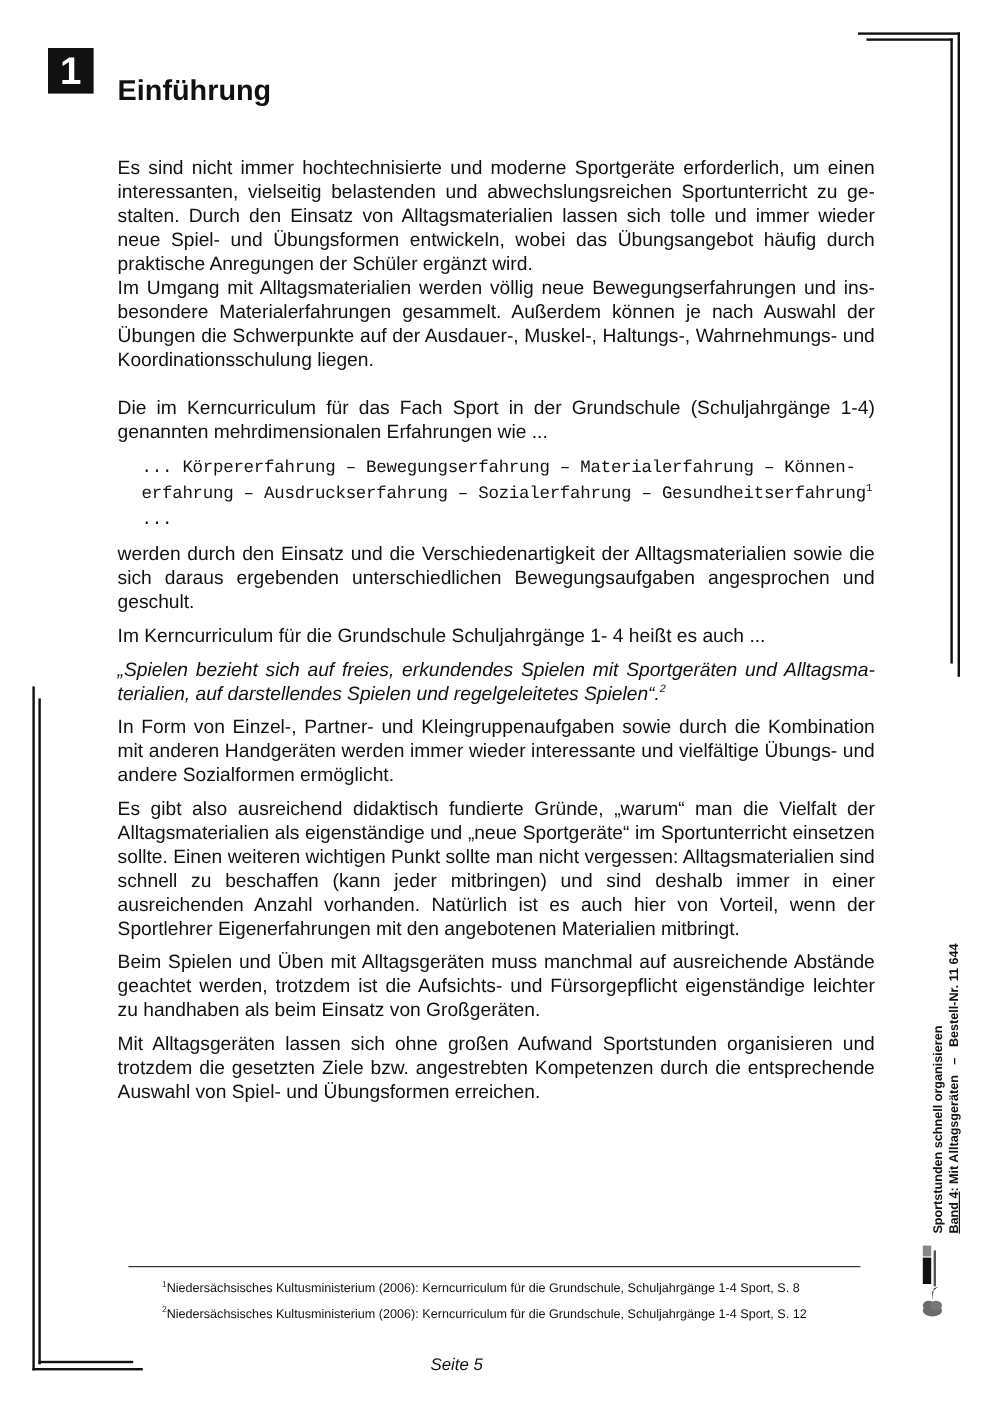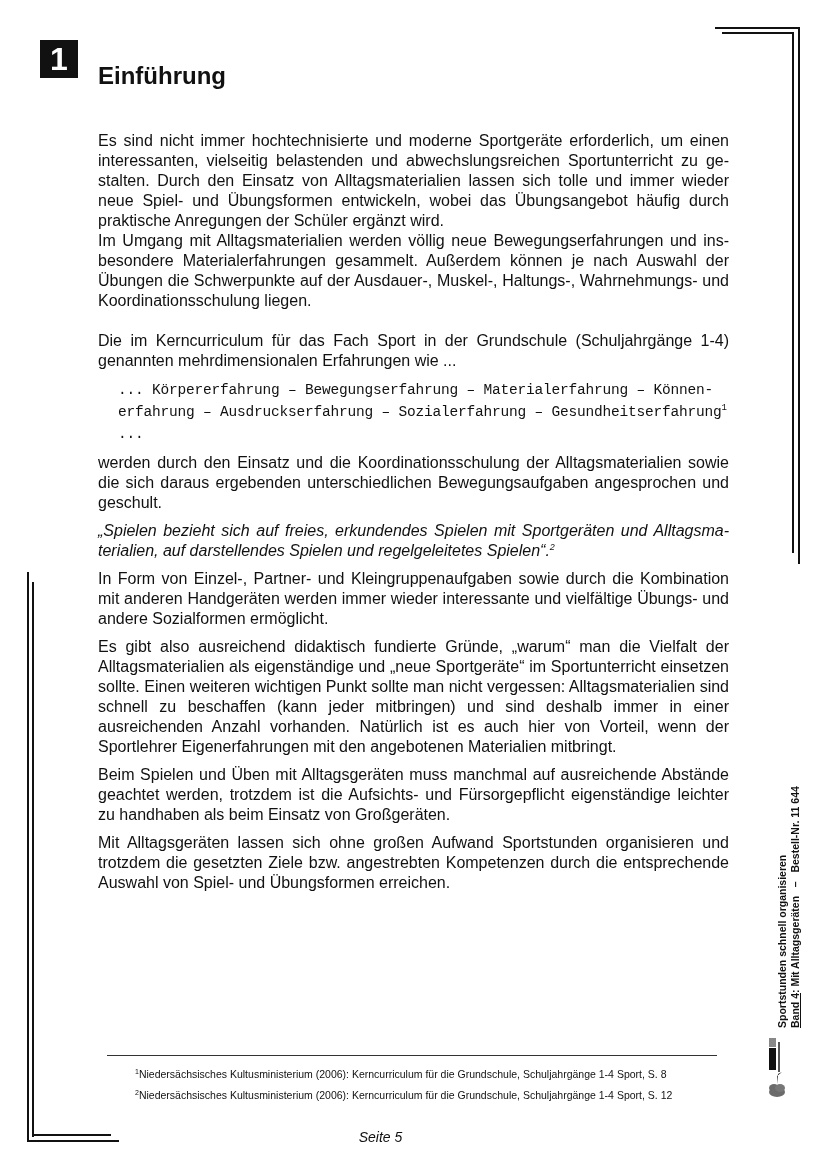--- a/index.html
+++ b/index.html
@@ -67,21 +67,22 @@
 <div class="line" style="left:32px;top:1134px;width:79px;height:2px;"></div>
 
 <div class="chapter-num">1</div>
 <div class="chapter-title">Einführung</div>
 
 <div class="body">
   <p>Es sind nicht immer hochtechnisierte und moderne Sportgeräte erforderlich, um einen interessanten, vielseitig belastenden und abwechslungsreichen Sportunterricht zu ge­stalten. Durch den Einsatz von Alltagsmaterialien lassen sich tolle und immer wieder neue Spiel- und Übungsformen entwickeln, wobei das Übungsangebot häufig durch praktische Anregungen der Schüler ergänzt wird.</p>
   <p>Im Umgang mit Alltagsmaterialien werden völlig neue Bewegungserfahrungen und ins­besondere Materialerfahrungen gesammelt. Außerdem können je nach Auswahl der Übungen die Schwerpunkte auf der Ausdauer-, Muskel-, Haltungs-, Wahrnehmungs- und Koordinationsschulung liegen.</p>
   <p class="gap-l">Die im Kerncurriculum für das Fach Sport in der Grundschule (Schuljahrgänge 1-4) genannten mehrdimensionalen Erfahrungen wie ...</p>
   <p class="quote-block"><span>... Körpererfahrung – Bewegungserfahrung – Materialerfahrung – Können­erfah­rung – Ausdruckserfahrung – Sozialerfahrung – Gesundheitserfahrung</span><sup>1</sup><span> ...</span></p>
-  <p class="gap-m">werden durch den Einsatz und die Koordinationsschulung der Alltagsmaterialien sowie die sich daraus ergebenden unterschiedlichen Bewegungsaufgaben angesprochen und geschult.</p>
+  <p class="gap-m">werden durch den Einsatz und die Verschiedenartigkeit der Alltagsmaterialien sowie die sich daraus ergebenden unterschiedlichen Bewegungsaufgaben angesprochen und geschult.</p>
+  <p class="gap-m">Im Kerncurriculum für die Grundschule Schuljahrgänge 1- 4 heißt es auch ...</p>
   <p class="gap-m italic"><span>„Spielen bezieht sich auf freies, erkundendes Spielen mit Sportgeräten und Alltagsma­terialien, auf darstellendes Spielen und regelgeleitetes Spielen“.</span><sup>2</sup></p>
   <p class="gap-m">In Form von Einzel-, Partner- und Kleingruppenaufgaben sowie durch die Kombination mit anderen Handgeräten werden immer wieder interessante und vielfältige Übungs- und andere Sozialformen ermöglicht.</p>
   <p class="gap-m">Es gibt also ausreichend didaktisch fundierte Gründe, „warum“ man die Vielfalt der Alltagsmaterialien als eigenständige und „neue Sportgeräte“ im Sportunterricht ein­setzen sollte. Einen weiteren wichtigen Punkt sollte man nicht vergessen: Alltagsma­terialien sind schnell zu beschaffen (kann jeder mitbringen) und sind deshalb immer in einer ausreichenden Anzahl vorhanden. Natürlich ist es auch hier von Vorteil, wenn der Sportlehrer Eigenerfahrungen mit den angebotenen Materialien mitbringt.</p>
   <p class="gap-m">Beim Spielen und Üben mit Alltagsgeräten muss manchmal auf ausreichende Ab­stände geachtet werden, trotzdem ist die Aufsichts- und Fürsorgepflicht eigenständige leichter zu handhaben als beim Einsatz von Großgeräten.</p>
   <p class="gap-m">Mit Alltagsgeräten lassen sich ohne großen Aufwand Sportstunden organisieren und trotzdem die gesetzten Ziele bzw. angestrebten Kompetenzen durch die entsprechen­de Auswahl von Spiel- und Übungsformen erreichen.</p>
 </div>
 
 <div class="fn-rule"></div>
 <div class="footnotes">
   <div><sup>1</sup><span>Niedersächsisches Kultusministerium (2006): Kerncurriculum für die Grundschule, Schuljahrgänge 1-4 Sport, S. 8</span></div>

